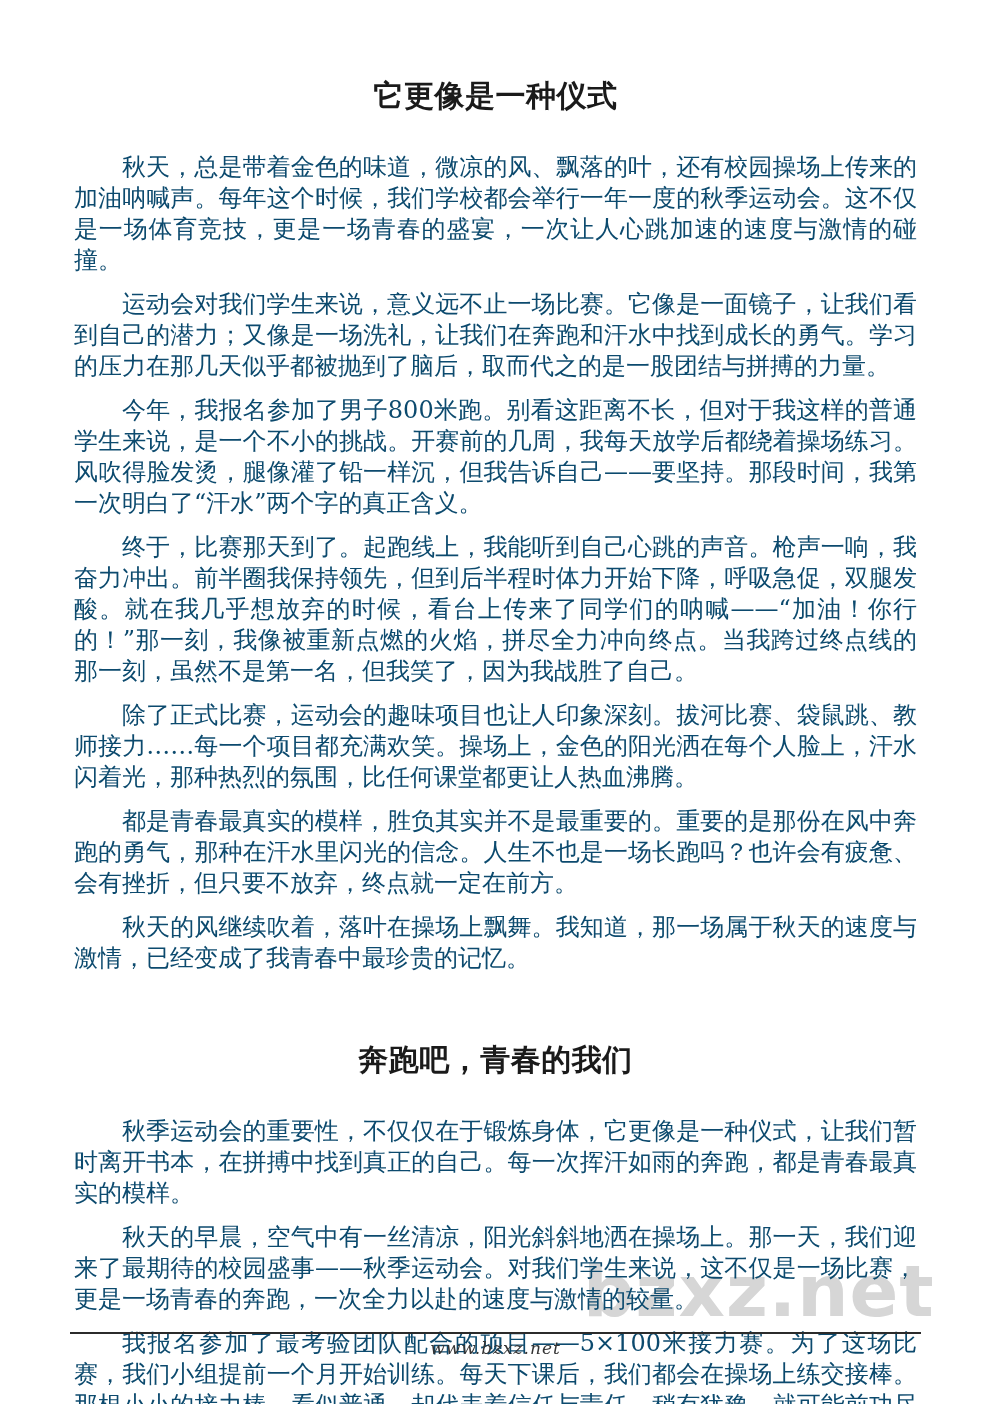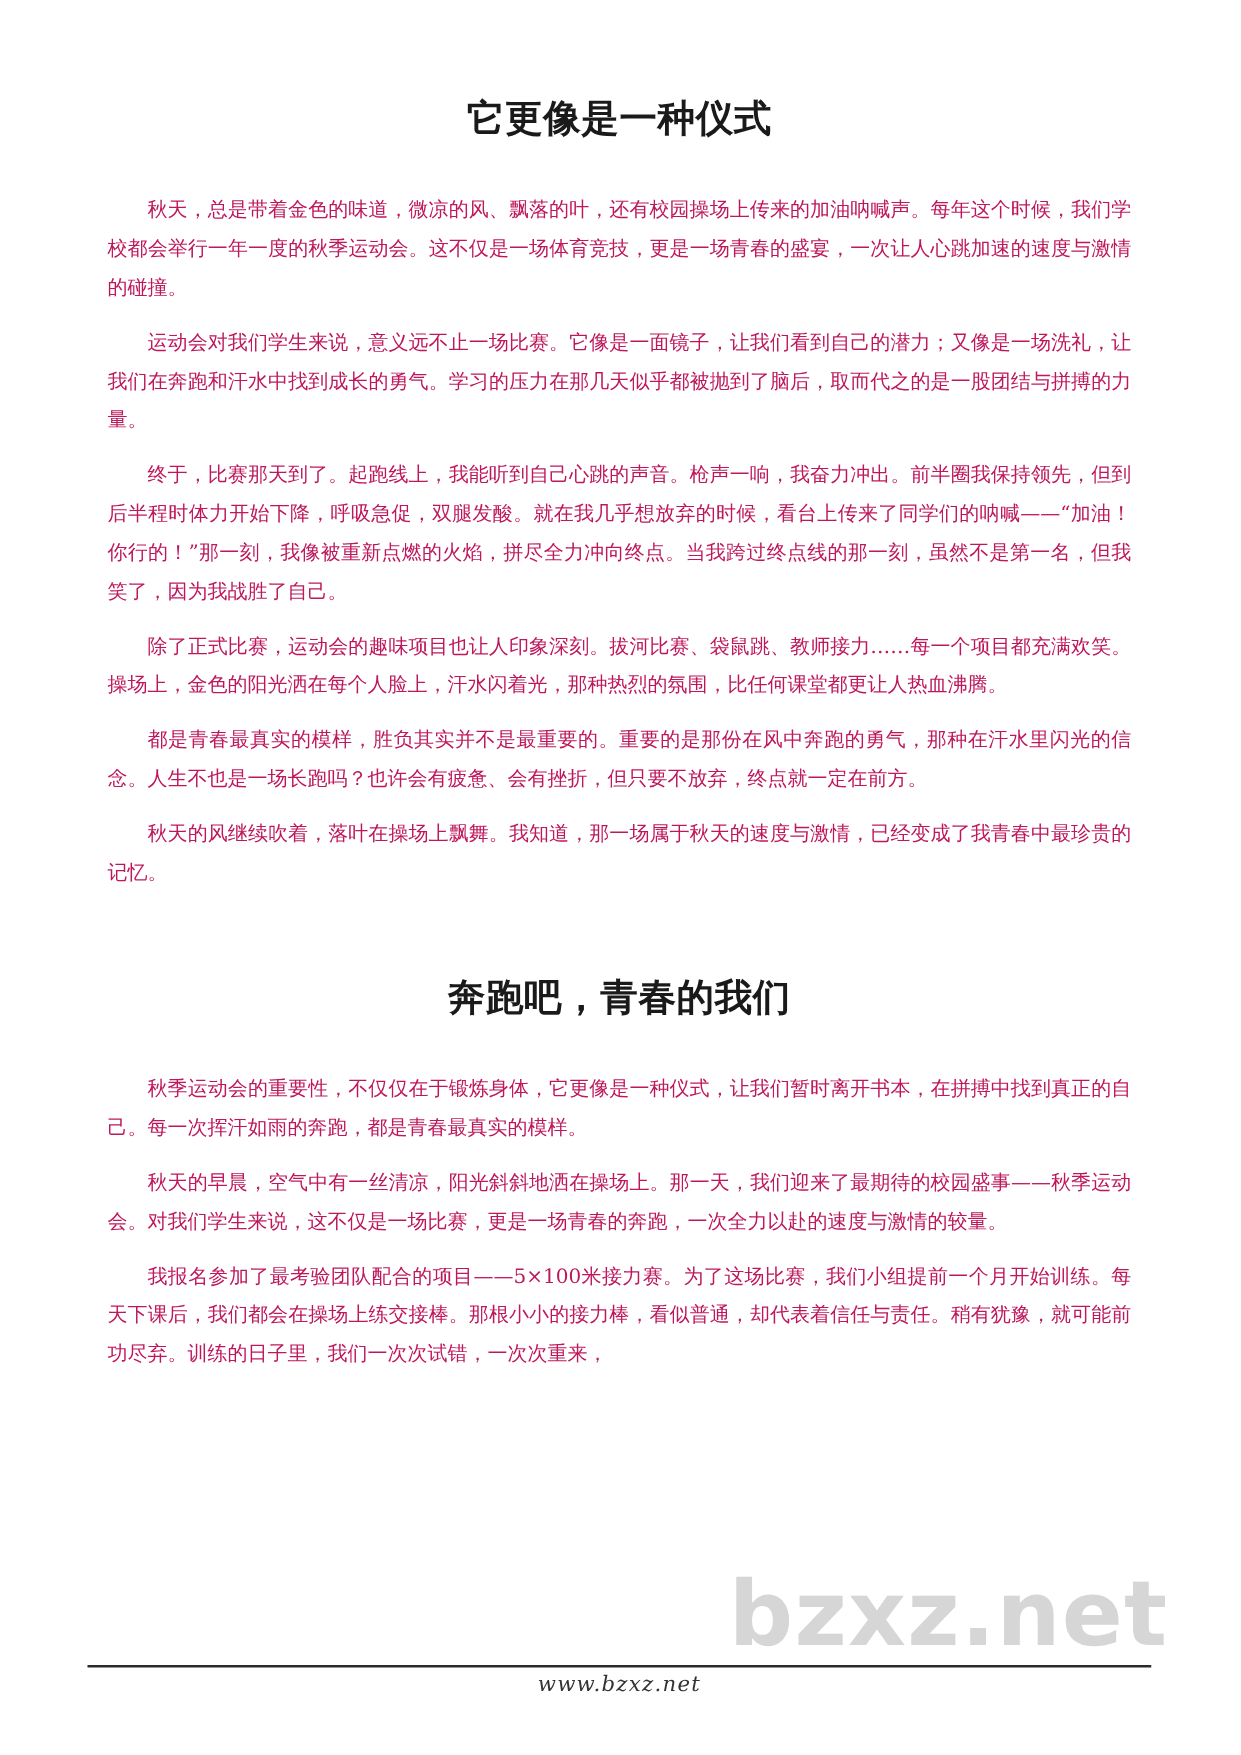--- a/index.html
+++ b/index.html
@@ -40,27 +40,27 @@
     font-weight: bold;
     text-align: center;
     color: #1a1a1a;
     margin: 78px 0 38px 0;
     letter-spacing: 0.5px;
   }
   .essay-title-2 {
     margin-top: 68px;
   }
   .para {
-    font-size: 16px;
+    font-size: 24px;
     line-height: 31px;
-    color: #be185d;
+    color: #0c4a6e;
     text-align: justify;
     text-justify: inter-ideograph;
     text-indent: 2em;
-    margin: 13px 16px;
+    margin: 13px 4px;
   }
   .footer {
     position: absolute;
     z-index: 1;
     left: 70px;
     right: 72px;
     top: 1332px;
     border-top: 2px solid #2b2b2b;
     text-align: center;
     padding-top: 4px;
@@ -79,20 +79,21 @@
 <div class="page">
 
   <div class="watermark">bzxz.net</div>
 
   <div class="content">
 
     <h1 class="essay-title">它更像是一种仪式</h1>
 
     <p class="para">秋天，总是带着金色的味道，微凉的风、飘落的叶，还有校园操场上传来的加油呐喊声。每年这个时候，我们学校都会举行一年一度的秋季运动会。这不仅是一场体育竞技，更是一场青春的盛宴，一次让人心跳加速的速度与激情的碰撞。</p>
     <p class="para">运动会对我们学生来说，意义远不止一场比赛。它像是一面镜子，让我们看到自己的潜力；又像是一场洗礼，让我们在奔跑和汗水中找到成长的勇气。学习的压力在那几天似乎都被抛到了脑后，取而代之的是一股团结与拼搏的力量。</p>
+    <p class="para">今年，我报名参加了男子800米跑。别看这距离不长，但对于我这样的普通学生来说，是一个不小的挑战。开赛前的几周，我每天放学后都绕着操场练习。风吹得脸发烫，腿像灌了铅一样沉，但我告诉自己——要坚持。那段时间，我第一次明白了“汗水”两个字的真正含义。</p>
     <p class="para">终于，比赛那天到了。起跑线上，我能听到自己心跳的声音。枪声一响，我奋力冲出。前半圈我保持领先，但到后半程时体力开始下降，呼吸急促，双腿发酸。就在我几乎想放弃的时候，看台上传来了同学们的呐喊——“加油！你行的！”那一刻，我像被重新点燃的火焰，拼尽全力冲向终点。当我跨过终点线的那一刻，虽然不是第一名，但我笑了，因为我战胜了自己。</p>
     <p class="para">除了正式比赛，运动会的趣味项目也让人印象深刻。拔河比赛、袋鼠跳、教师接力……每一个项目都充满欢笑。操场上，金色的阳光洒在每个人脸上，汗水闪着光，那种热烈的氛围，比任何课堂都更让人热血沸腾。</p>
     <p class="para">都是青春最真实的模样，胜负其实并不是最重要的。重要的是那份在风中奔跑的勇气，那种在汗水里闪光的信念。人生不也是一场长跑吗？也许会有疲惫、会有挫折，但只要不放弃，终点就一定在前方。</p>
     <p class="para">秋天的风继续吹着，落叶在操场上飘舞。我知道，那一场属于秋天的速度与激情，已经变成了我青春中最珍贵的记忆。</p>
 
     <h1 class="essay-title essay-title-2">奔跑吧，青春的我们</h1>
 
     <p class="para">秋季运动会的重要性，不仅仅在于锻炼身体，它更像是一种仪式，让我们暂时离开书本，在拼搏中找到真正的自己。每一次挥汗如雨的奔跑，都是青春最真实的模样。</p>
     <p class="para">秋天的早晨，空气中有一丝清凉，阳光斜斜地洒在操场上。那一天，我们迎来了最期待的校园盛事——秋季运动会。对我们学生来说，这不仅是一场比赛，更是一场青春的奔跑，一次全力以赴的速度与激情的较量。</p>
     <p class="para">我报名参加了最考验团队配合的项目——5×100米接力赛。为了这场比赛，我们小组提前一个月开始训练。每天下课后，我们都会在操场上练交接棒。那根小小的接力棒，看似普通，却代表着信任与责任。稍有犹豫，就可能前功尽弃。训练的日子里，我们一次次试错，一次次重来，</p>

